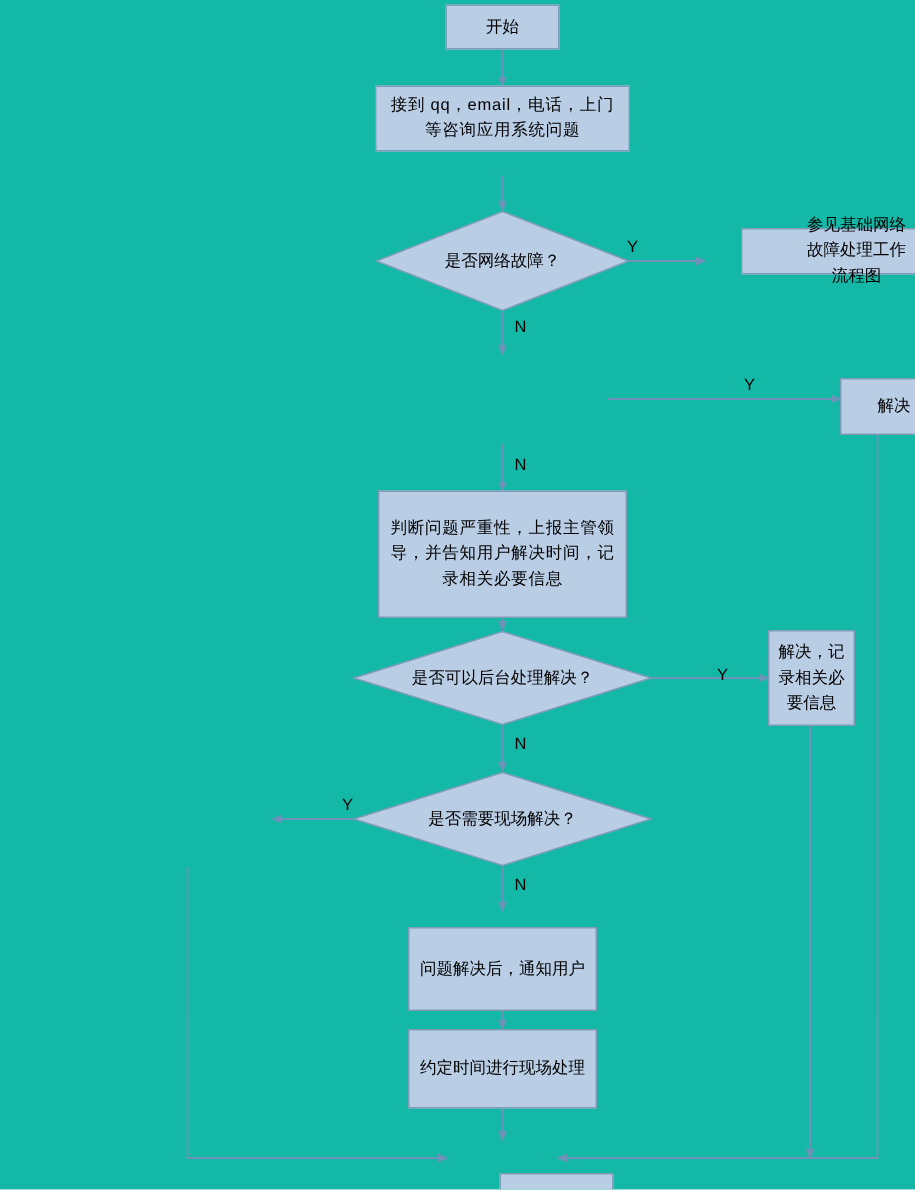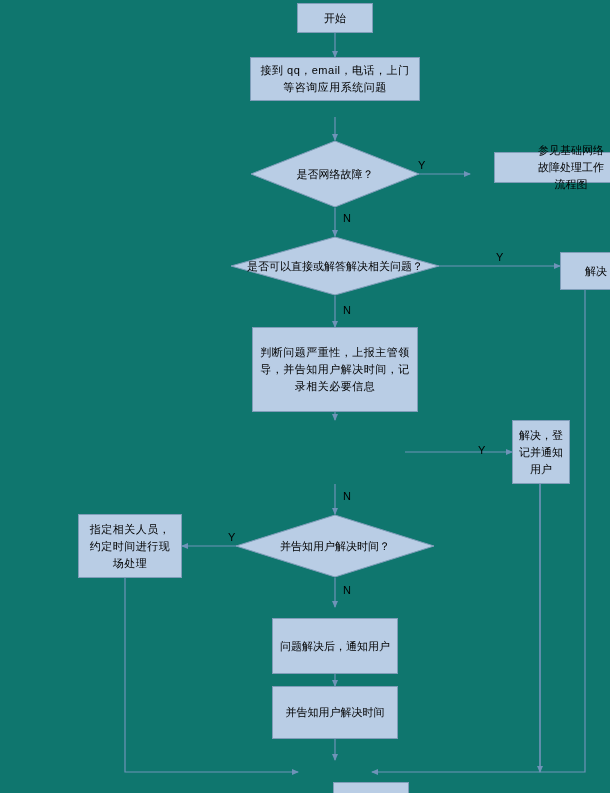--- a/index.html
+++ b/index.html
@@ -8,21 +8,21 @@
     background: #ffffff;
   }
   body {
     font-family: "Liberation Sans", "DejaVu Sans", sans-serif;
   }
   #canvas {
     position: relative;
     width: 610px;
     height: 793px;
     overflow: hidden;
-    background: #0f766e;
+    background: #14b8a6;
   }
   svg.wires {
     position: absolute;
     left: 0;
     top: 0;
     width: 610px;
     height: 793px;
     pointer-events: none;
   }
   .node {
@@ -138,57 +138,54 @@
     <svg width="170" height="68">
       <polygon points="85,1 169,34 85,67 1,34" fill="#b9cde5" stroke="#7f9db9" stroke-width="1"></polygon>
     </svg>
     <div class="diamond-label">是否网络故障？</div>
   </div>
 
   <div class="node box" style="left:494px; top:152px; width:122px; height:31px;padding-left:32px;">
     <span class="txt">参见基础网络故障处理工作流程图</span>
   </div>
 
-  <div class="diamond-wrap" style="left:230px; top:236px; width:210px; height:60px;">
-    <svg width="210" height="60">
-      <polygon points="105,1 209,30 105,59 1,30" fill="#b9cde5" stroke="#7f9db9" stroke-width="1"></polygon>
-    </svg>
-    <div class="diamond-label">是否可以直接或解答解决相关问题？</div>
-  </div>
 
   <div class="node box" style="left:560px; top:252px; width:72px; height:38px;">
     <span class="txt">解决</span>
   </div>
 
   <div class="node box" style="left:252px; top:327px; width:166px; height:85px;">
     <span class="txt txt-just">判断问题严重性，上报主管领导，并告知用户解决时间，记录相关必要信息</span>
   </div>
 
+  <div class="diamond-wrap" style="left:235px; top:420px; width:200px; height:64px;">
+    <svg width="200" height="64">
+      <polygon points="100,1 199,32 100,63 1,32" fill="#b9cde5" stroke="#7f9db9" stroke-width="1"></polygon>
+    </svg>
+    <div class="diamond-label">是否可以后台处理解决？</div>
+  </div>
 
   <div class="node box" style="left:512px; top:420px; width:58px; height:64px;">
-    <span class="txt">解决，登记并通知用户</span>
+    <span class="txt">解决，记录相关必要信息</span>
   </div>
 
   <div class="diamond-wrap" style="left:235px; top:514px; width:200px; height:64px;">
     <svg width="200" height="64">
       <polygon points="100,1 199,32 100,63 1,32" fill="#b9cde5" stroke="#7f9db9" stroke-width="1"></polygon>
     </svg>
-    <div class="diamond-label">并告知用户解决时间？</div>
+    <div class="diamond-label">是否需要现场解决？</div>
   </div>
 
-  <div class="node box" style="left:78px; top:514px; width:104px; height:64px;">
-    <span class="txt txt-just">指定相关人员，约定时间进行现场处理</span>
-  </div>
 
   <div class="node box" style="left:272px; top:607px; width:126px; height:56px;margin-top:11px;">
     <span class="txt">问题解决后，通知用户</span>
   </div>
 
   <div class="node box" style="left:272px; top:686px; width:126px; height:53px;">
-    <span class="txt">并告知用户解决时间</span>
+    <span class="txt">约定时间进行现场处理</span>
   </div>
 
   <div class="node box" style="left:297px; top:782px; width:76px; height:45px;margin-left:36px;">
     <span class="txt">结束</span>
   </div>
 
   <div class="edge-label" style="left:418px; top:159px;">Y</div>
   <div class="edge-label" style="left:343px; top:212px;">N</div>
   <div class="edge-label" style="left:496px; top:251px;">Y</div>
   <div class="edge-label" style="left:343px; top:304px;">N</div>

